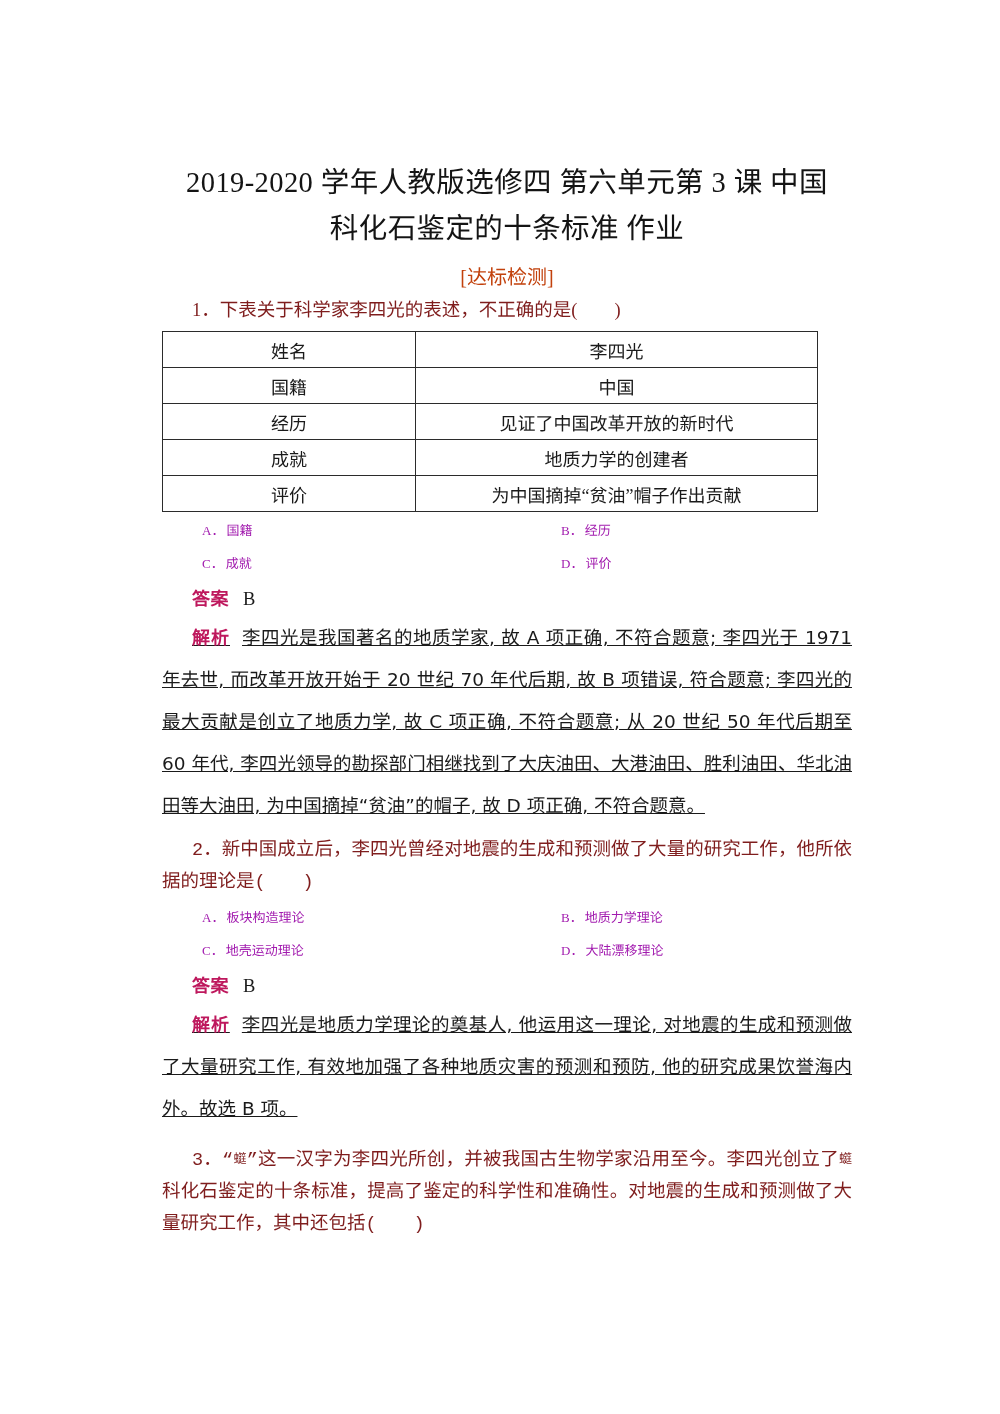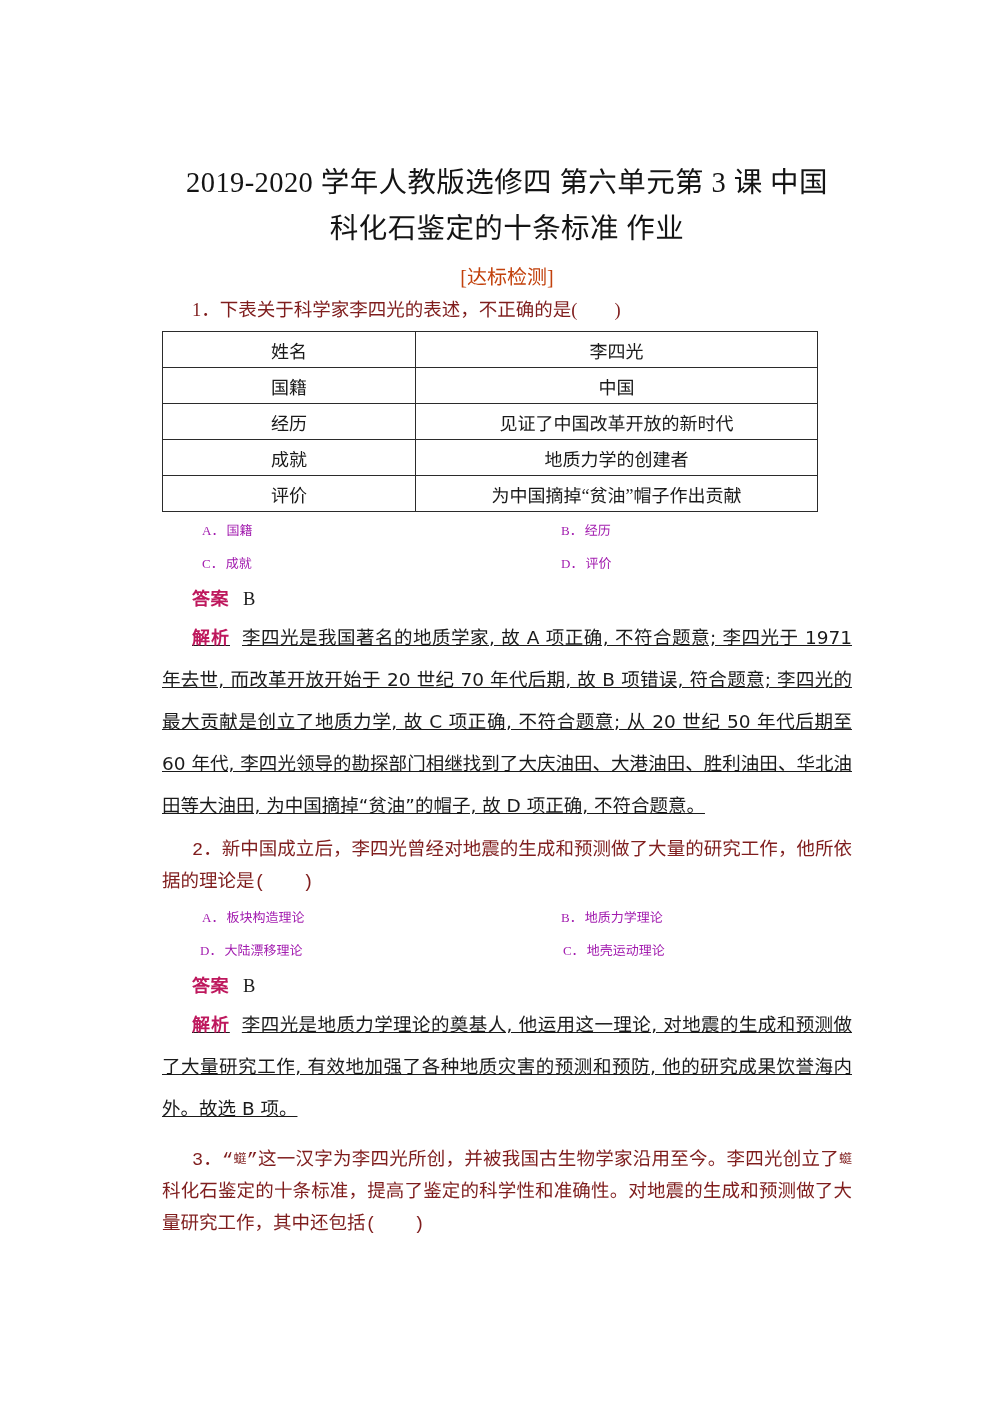--- a/index.html
+++ b/index.html
@@ -224,22 +224,22 @@
     <div class="gap-sm"></div>
 
     <div class="q-stem indent">2．新中国成立后，李四光曾经对地震的生成和预测做了大量的研究工作，他所依据的理论是(　　)</div>
 
     <div class="options">
       <div class="opt-row">
         <div class="opt-cell"><span class="opt-letter">A．</span><span>板块构造理论</span></div>
         <div class="opt-cell right"><span class="opt-letter">B．</span><span>地质力学理论</span></div>
       </div>
       <div class="opt-row">
+        <div class="opt-cell"><span class="opt-letter">C．</span><span>地壳运动理论</span></div>
         <div class="opt-cell right"><span class="opt-letter">D．</span><span>大陆漂移理论</span></div>
-        <div class="opt-cell"><span class="opt-letter">C．</span><span>地壳运动理论</span></div>
       </div>
     </div>
 
     <div class="ans-line">
       <span class="tag-red">答案</span><span class="ans-value">B</span>
     </div>
 
     <div class="analysis">
       <span class="tag-red">解析</span><span class="body-txt">李四光是地质力学理论的奠基人, 他运用这一理论, 对地震的生成和预测做了大量研究工作, 有效地加强了各种地质灾害的预测和预防, 他的研究成果饮誉海内外。故选 B 项。</span>
     </div>

